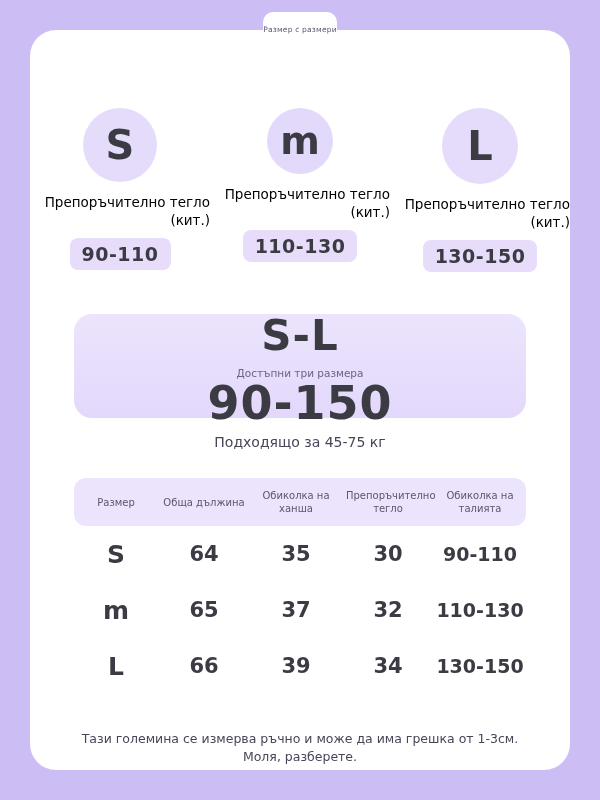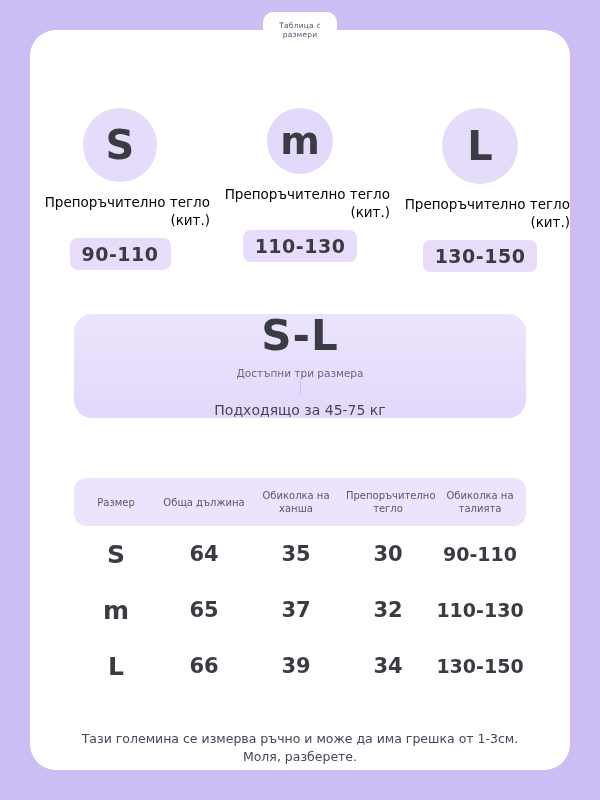--- a/index.html
+++ b/index.html
@@ -247,20 +247,21 @@
 
     </div>
 
     <div class="banner">
       <div class="banner-half banner-left">
         <div class="big">S-L</div>
         <div class="sub">Достъпни три размера</div>
       </div>
       <div class="banner-divider"></div>
       <div class="banner-half banner-right">
+        <div class="big">90-150</div>
         <div class="sub">Подходящо за 45-75 кг</div>
       </div>
     </div>
 
     <div class="table">
 
       <div class="thead">
         <div class="th col0">Размер</div>
         <div class="th col1">Обща дължина</div>
         <div class="th col2">Обиколка на ханша</div>
@@ -292,16 +293,16 @@
         <div class="td col4 last-cell">130-150</div>
       </div>
 
     </div>
 
     <div class="footnote">Тази големина се измерва ръчно и може да има грешка от 1-3см. Моля, разберете.</div>
 
   </div>
 
   <div class="tab-pill">
-    <span>Таблица с размери</span>
+    <span>Размер с размери</span>
   </div>
 
 </div>
 
 </body></html>

